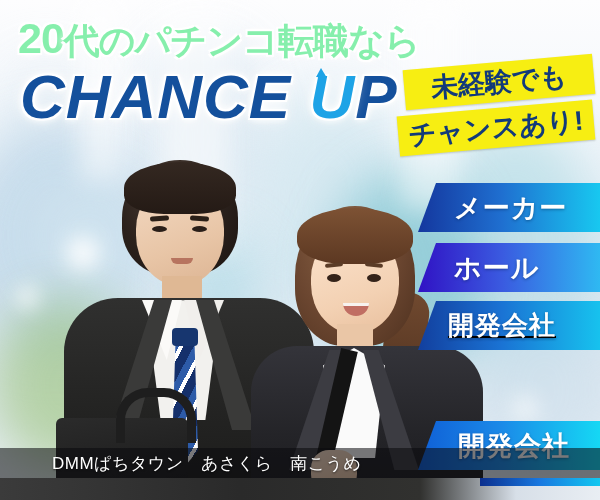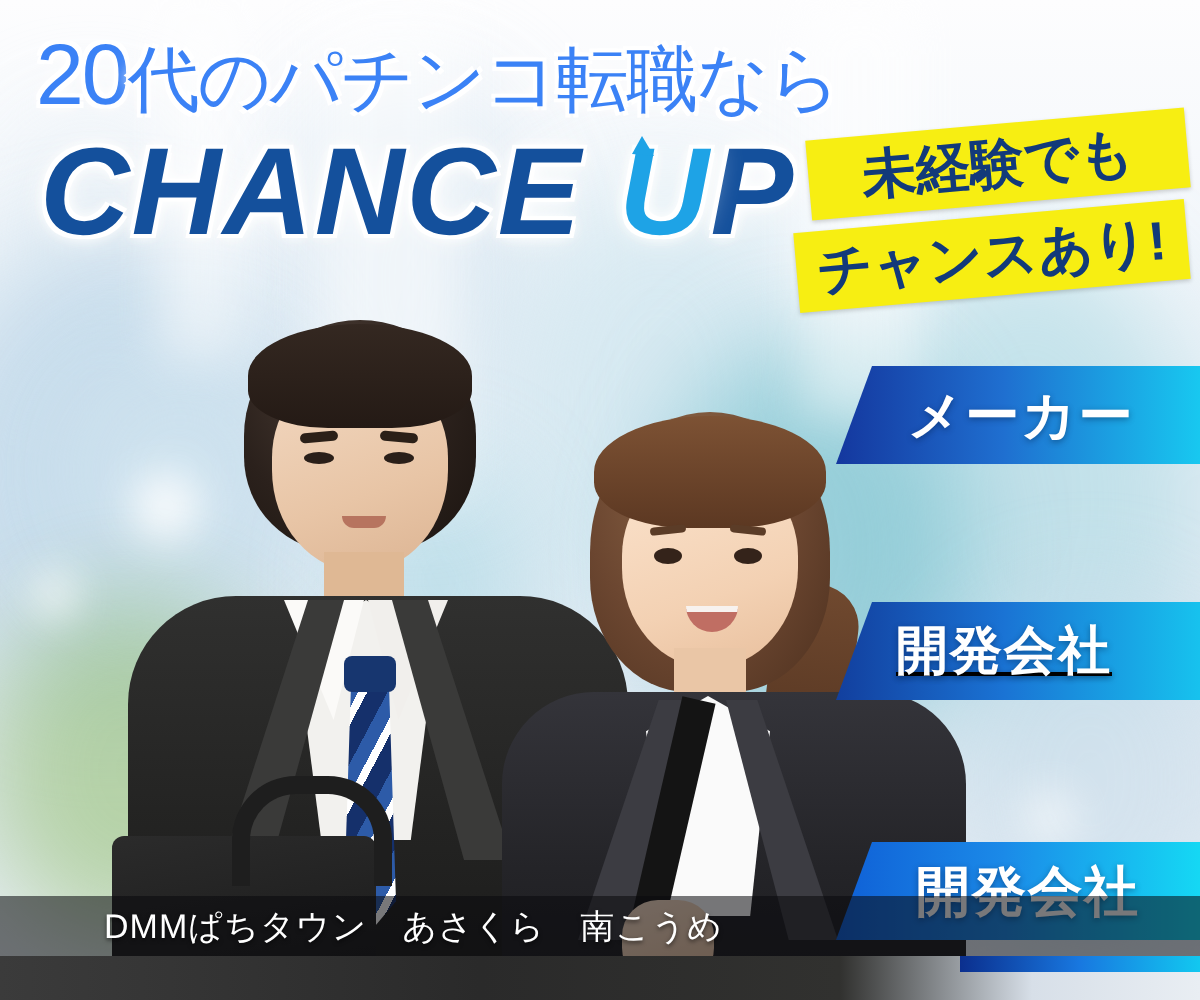--- a/index.html
+++ b/index.html
@@ -108,22 +108,22 @@
     transform:rotate(13deg);transform-origin:top center;}
   #woman .hand{position:absolute;left:56px;top:250px;width:46px;height:42px;border-radius:18px;
     background:linear-gradient(160deg,#f6ddc6 0%,#e6bf9d 100%);}
   #woman .bag{position:absolute;left:46px;top:284px;width:110px;height:60px;border-radius:6px;
     background:linear-gradient(170deg,#242424 0%,#101010 100%);}
 
   
   .headline{position:absolute;left:0;top:0;width:600px;}
   .line1{
     position:absolute;left:18px;top:14px;
-    font-size:43px;font-weight:normal;letter-spacing:-1px;
-    color:#3b82f6;white-space:nowrap;
+    font-size:43px;font-weight:bold;letter-spacing:-1px;
+    color:#86efac;white-space:nowrap;
     text-shadow:
       0 0 7px #ffffff, 0 0 7px #ffffff, 0 0 12px #ffffff,
       2px 2px 0 #ffffff,-2px 2px 0 #ffffff,2px -2px 0 #ffffff,-2px -2px 0 #ffffff;
   }
   .line1 .small{font-size:36px;}
   .line2{
     position:absolute;left:20px;top:66px;
     font-size:62px;font-weight:bold;font-style:italic;letter-spacing:1px;
     color:#14509c;white-space:nowrap;line-height:1;
     text-shadow:
@@ -265,20 +265,23 @@
     <span>未経験でも</span>
   </div>
   <div class="ribbon" id="ribbon2">
     <span>チャンスあり!</span>
   </div>
 
   <div class="catlist">
     <div class="cat c1" style="top: 183px; background: linear-gradient(90deg, rgb(20, 55, 158) 0%, rgb(31, 111, 208) 46%, rgb(24, 200, 240) 100%);">
       <span class="lbl">メーカー</span>
     </div>
+    <div class="cat c2" style="top: 243px; background: linear-gradient(90deg, rgb(48, 18, 196) 0%, rgb(58, 90, 224) 46%, rgb(47, 185, 242) 100%);">
+      <span class="lbl">ホール</span>
+    </div>
     <div class="cat c3" style="top: 301px; background: linear-gradient(90deg, rgb(18, 63, 158) 0%, rgb(26, 115, 212) 46%, rgb(23, 194, 238) 100%); text-decoration: underline;">
       <span class="lbl">開発会社</span>
     </div>
     <div class="cat c5" style="top: 421px; background: linear-gradient(90deg, rgb(15, 95, 214) 0%, rgb(27, 138, 232) 46%, rgb(21, 216, 244) 100%);">
       <span class="lbl">開発会社</span>
     </div>
   </div>
 
   <div class="captionbar">
     <span class="txt">DMMぱちタウン　あさくら　南こうめ</span>

